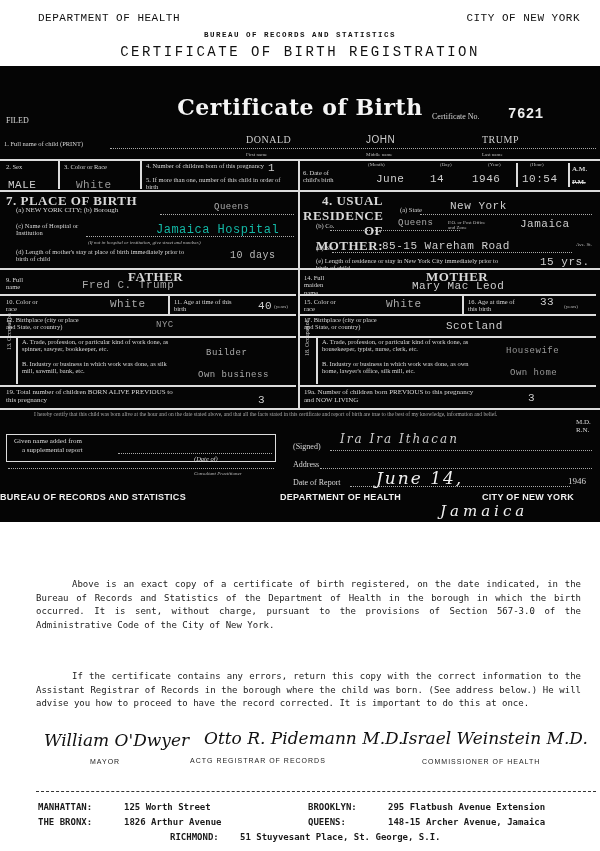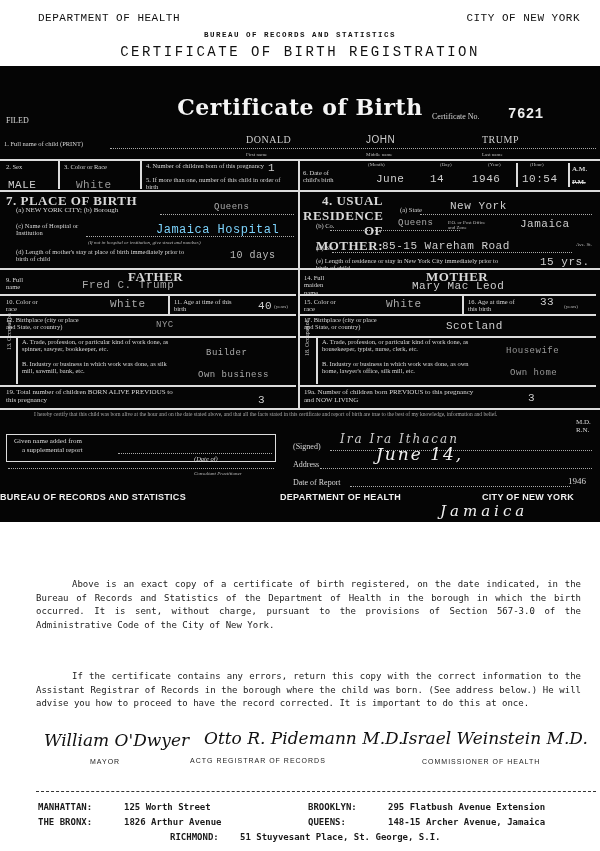--- a/index.html
+++ b/index.html
@@ -86,21 +86,21 @@
   <div class="t lbl" style="left:572px;top:112px;font-weight:bold;font-size:7px;text-decoration:line-through;">P.M.</div>
 
   <div class="hline" style="left:0;top:124px;width:600px;"></div>
 
   <div class="t lbl sec" style="left:6px;top:128px;">7. PLACE OF BIRTH</div>
   <div class="t lbl" style="left:16px;top:140px;font-size:7px;">(a) NEW YORK CITY; (b) Borough</div>
   <div class="dots" style="left:160px;top:148px;width:134px;"></div>
   <div class="t val" style="left:214px;top:136px;font-size:9px;color:#aaa;">Queens</div>
   <div class="t lbl" style="left:16px;top:156px;width:70px;white-space:normal;">(c) Name of Hospital or Institution</div>
   <div class="dots" style="left:86px;top:170px;width:208px;"></div>
-  <div class="t val" style="left:156px;top:157px;font-size:12px;color:#7dd3fc;">Jamaica Hospital</div>
+  <div class="t val" style="left:156px;top:157px;font-size:12px;color:#14b8a6;">Jamaica Hospital</div>
   <div class="t small" style="left:88px;top:174px;font-style:italic;">(If not in hospital or institution, give street and number.)</div>
   <div class="t lbl" style="left:16px;top:182px;width:170px;white-space:normal;">(d) Length of mother's stay at place of birth immediately prior to birth of child</div>
   <div class="t val" style="left:230px;top:184px;font-size:10px;color:#bbb;">10 days</div>
 
   <div class="t lbl sec" style="left:303px;top:128px;width:80px;white-space:normal;">4. USUAL RESIDENCE OF MOTHER:</div>
   <div class="t lbl" style="left:400px;top:140px;">(a) State</div>
   <div class="dots" style="left:420px;top:148px;width:172px;"></div>
   <div class="t val" style="left:450px;top:134px;">New York</div>
   <div class="t lbl" style="left:316px;top:156px;">(b) Co.</div>
   <div class="dots" style="left:330px;top:164px;width:130px;"></div>
@@ -179,21 +179,21 @@
   <div class="dots" style="left:8px;top:402px;width:266px;"></div>
   <div class="t small" style="left:194px;top:405px;font-style:italic;">Consultant Practitioner</div>
 
   <div class="t lbl" style="left:293px;top:376px;font-size:8px;">(Signed)</div>
   <div class="dots" style="left:330px;top:384px;width:262px;"></div>
   <div class="t hand" style="left:340px;top:366px;font-size:12px;color:#ccc;">Ira Ira Ithacan</div>
   <div class="t lbl" style="left:293px;top:394px;font-size:8px;">Address</div>
   <div class="dots" style="left:320px;top:402px;width:272px;"></div>
   <div class="t lbl" style="left:293px;top:412px;font-size:8px;">Date of Report</div>
   <div class="dots" style="left:350px;top:420px;width:220px;"></div>
-  <div class="t hand" style="left:376px;top:378px;font-size:17px;">June 14,</div>
+  <div class="t hand" style="left:376px;top:402px;font-size:17px;">June 14,</div>
   <div class="t lbl" style="left:568px;top:410px;font-size:9px;">1946</div>
 
   <div class="t footbar" style="left:0;top:426px;">BUREAU OF RECORDS AND STATISTICS</div>
   <div class="t footbar" style="left:280px;top:426px;">DEPARTMENT OF HEALTH</div>
   <div class="t footbar" style="left:482px;top:426px;">CITY OF NEW YORK</div>
   <div class="t hand" style="left:440px;top:436px;font-size:15px;letter-spacing:4px;">Jamaica</div>
 </div>
 
 <div class="para" style="top:578px;">
   <p>Above is an exact copy of a certificate of birth registered, on the date indicated, in the Bureau of Records and Statistics of the Department of Health in the borough in which the birth occurred. It is sent, without charge, pursuant to the provisions of Section 567-3.0 of the Administrative Code of the City of New York.</p>

